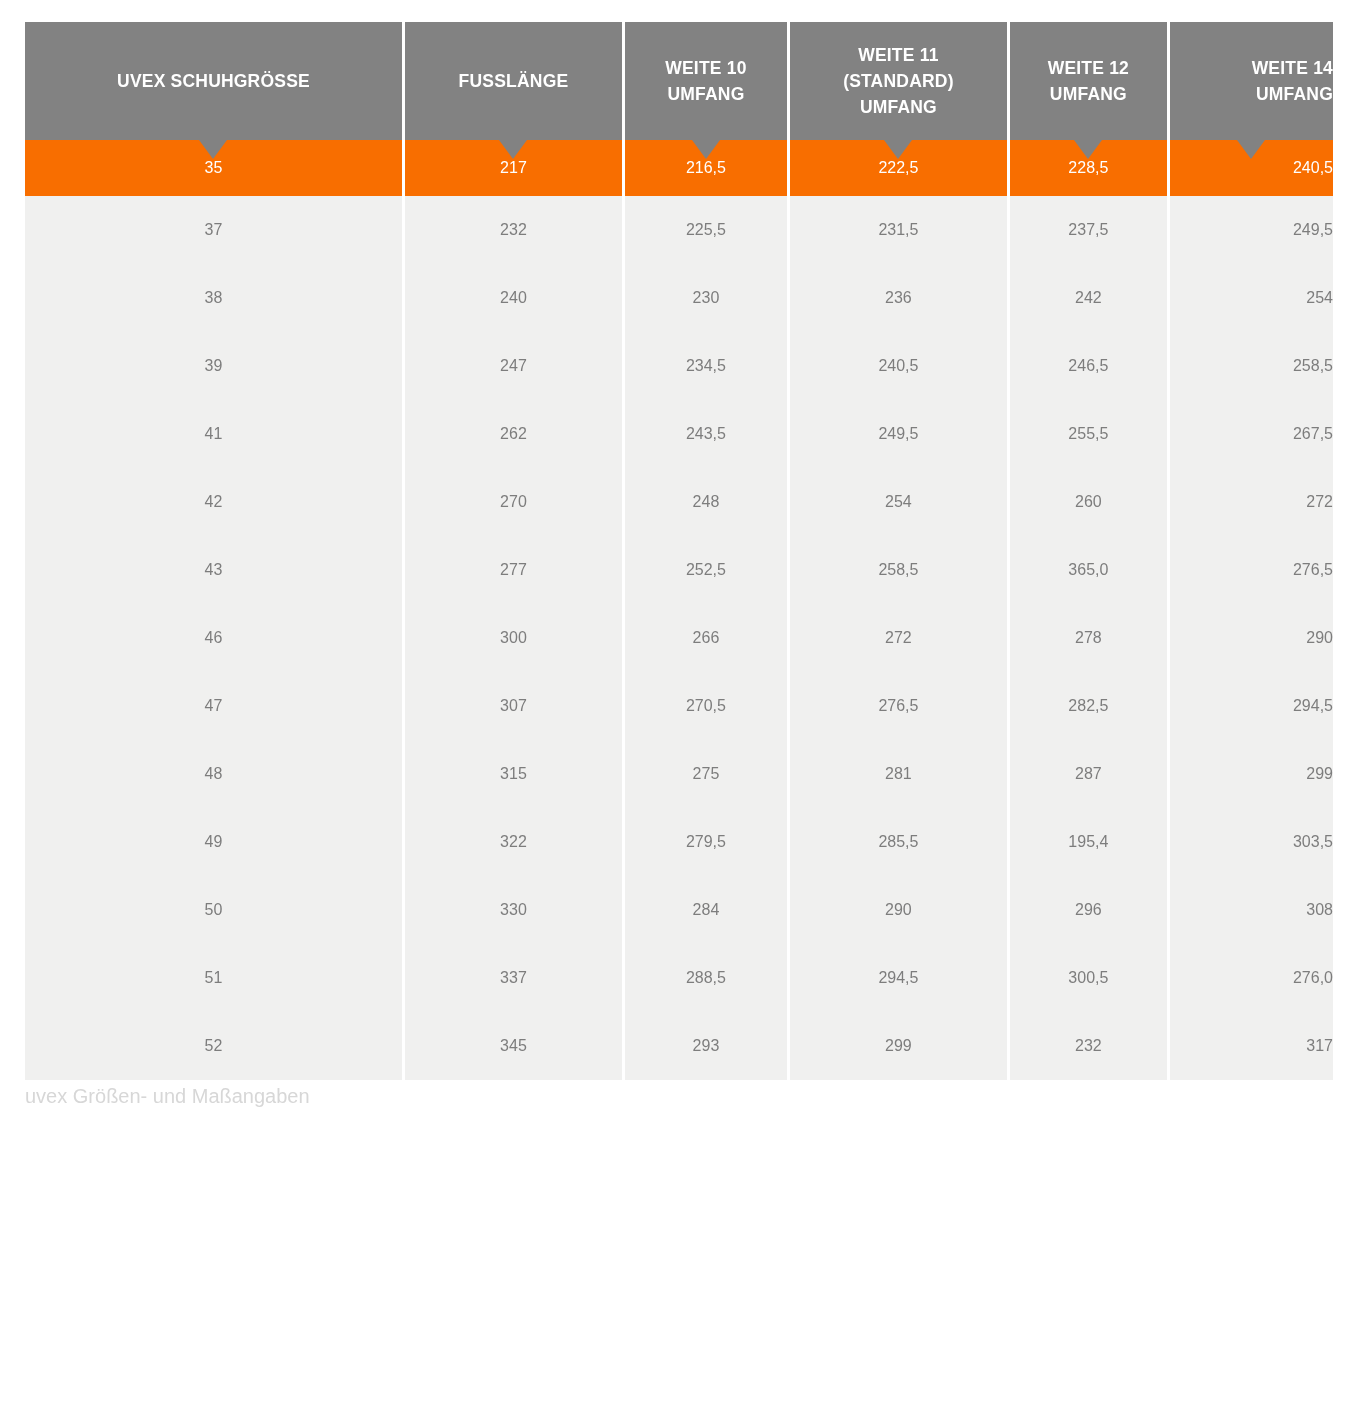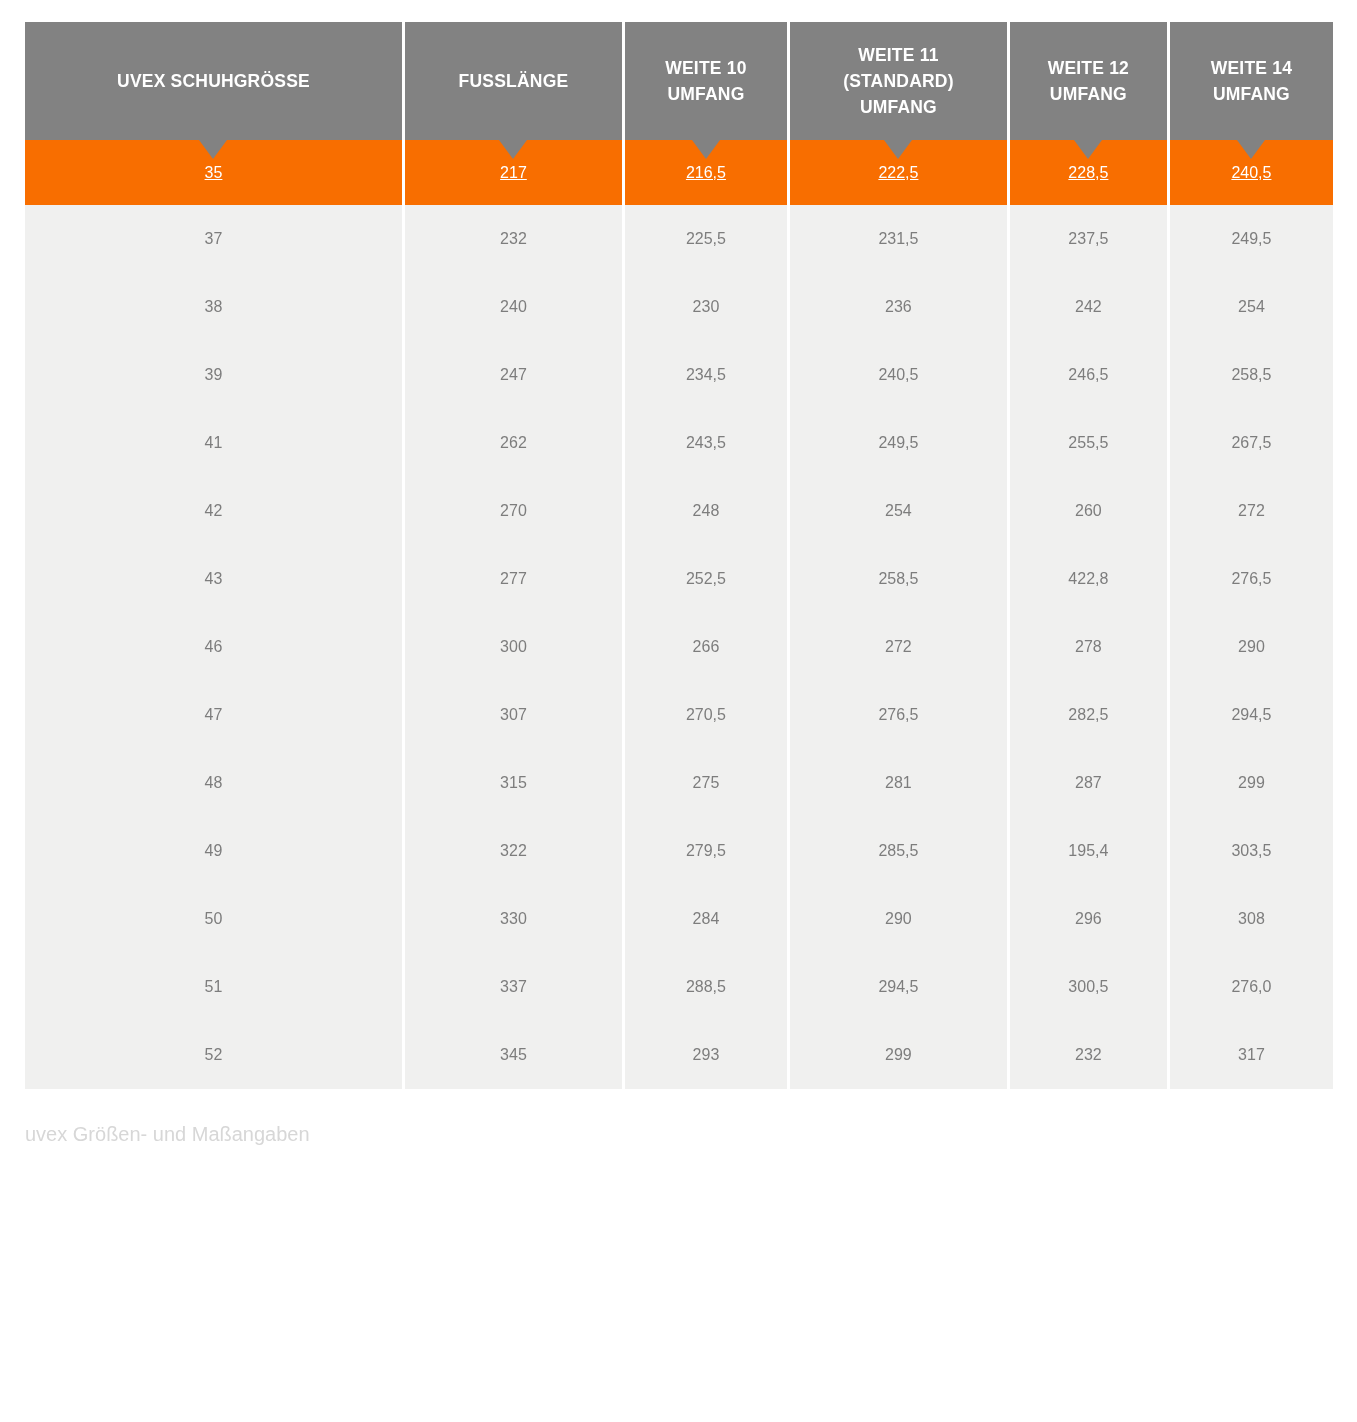--- a/index.html
+++ b/index.html
@@ -23,20 +23,21 @@
   }
   .size-table th,
   .size-table td {
     border-right: 3px solid #ffffff;
     padding: 0;
     text-align: center;
   }
   .size-table th:last-child,
   .size-table td:last-child {
     border-right: none;
+    text-align: right;
   }
   .size-table thead th {
     background: var(--header_bg, #828282);
     color: var(--header_text, #ffffff);
     height: 118px;
     font-size: 17.5px;
     font-weight: bold;
     line-height: 26px;
     vertical-align: middle;
     position: relative;
@@ -62,25 +63,24 @@
   .size-table tbody td {
     height: 68px;
     font-size: 16px;
     vertical-align: middle;
   }
   .size-table tbody tr.highlight {
     background: var(--highlight_bg, #f86e00);
     color: var(--highlight_text, #ffffff);
   }
   .size-table tbody tr.highlight td {
-    height: 65px;
-    text-decoration: underline;
+    height: 56px;
   }
   .caption {
-    margin-top: 34px;
+    margin-top: 5px;
     font-size: 20px;
     color: var(--caption_text, #d7d7d7);
     text-align: left;
   }
 </style>
 </head>
 <body>
 
 <div class="page">
   <table class="size-table">
@@ -172,21 +172,21 @@
           <td>248</td>
           <td>254</td>
           <td>260</td>
           <td>272</td>
         </tr>
         <tr>
           <td>43</td>
           <td>277</td>
           <td>252,5</td>
           <td>258,5</td>
-          <td>422,8</td>
+          <td>365,0</td>
           <td>276,5</td>
         </tr>
         <tr>
           <td>46</td>
           <td>300</td>
           <td>266</td>
           <td>272</td>
           <td>278</td>
           <td>290</td>
         </tr>

